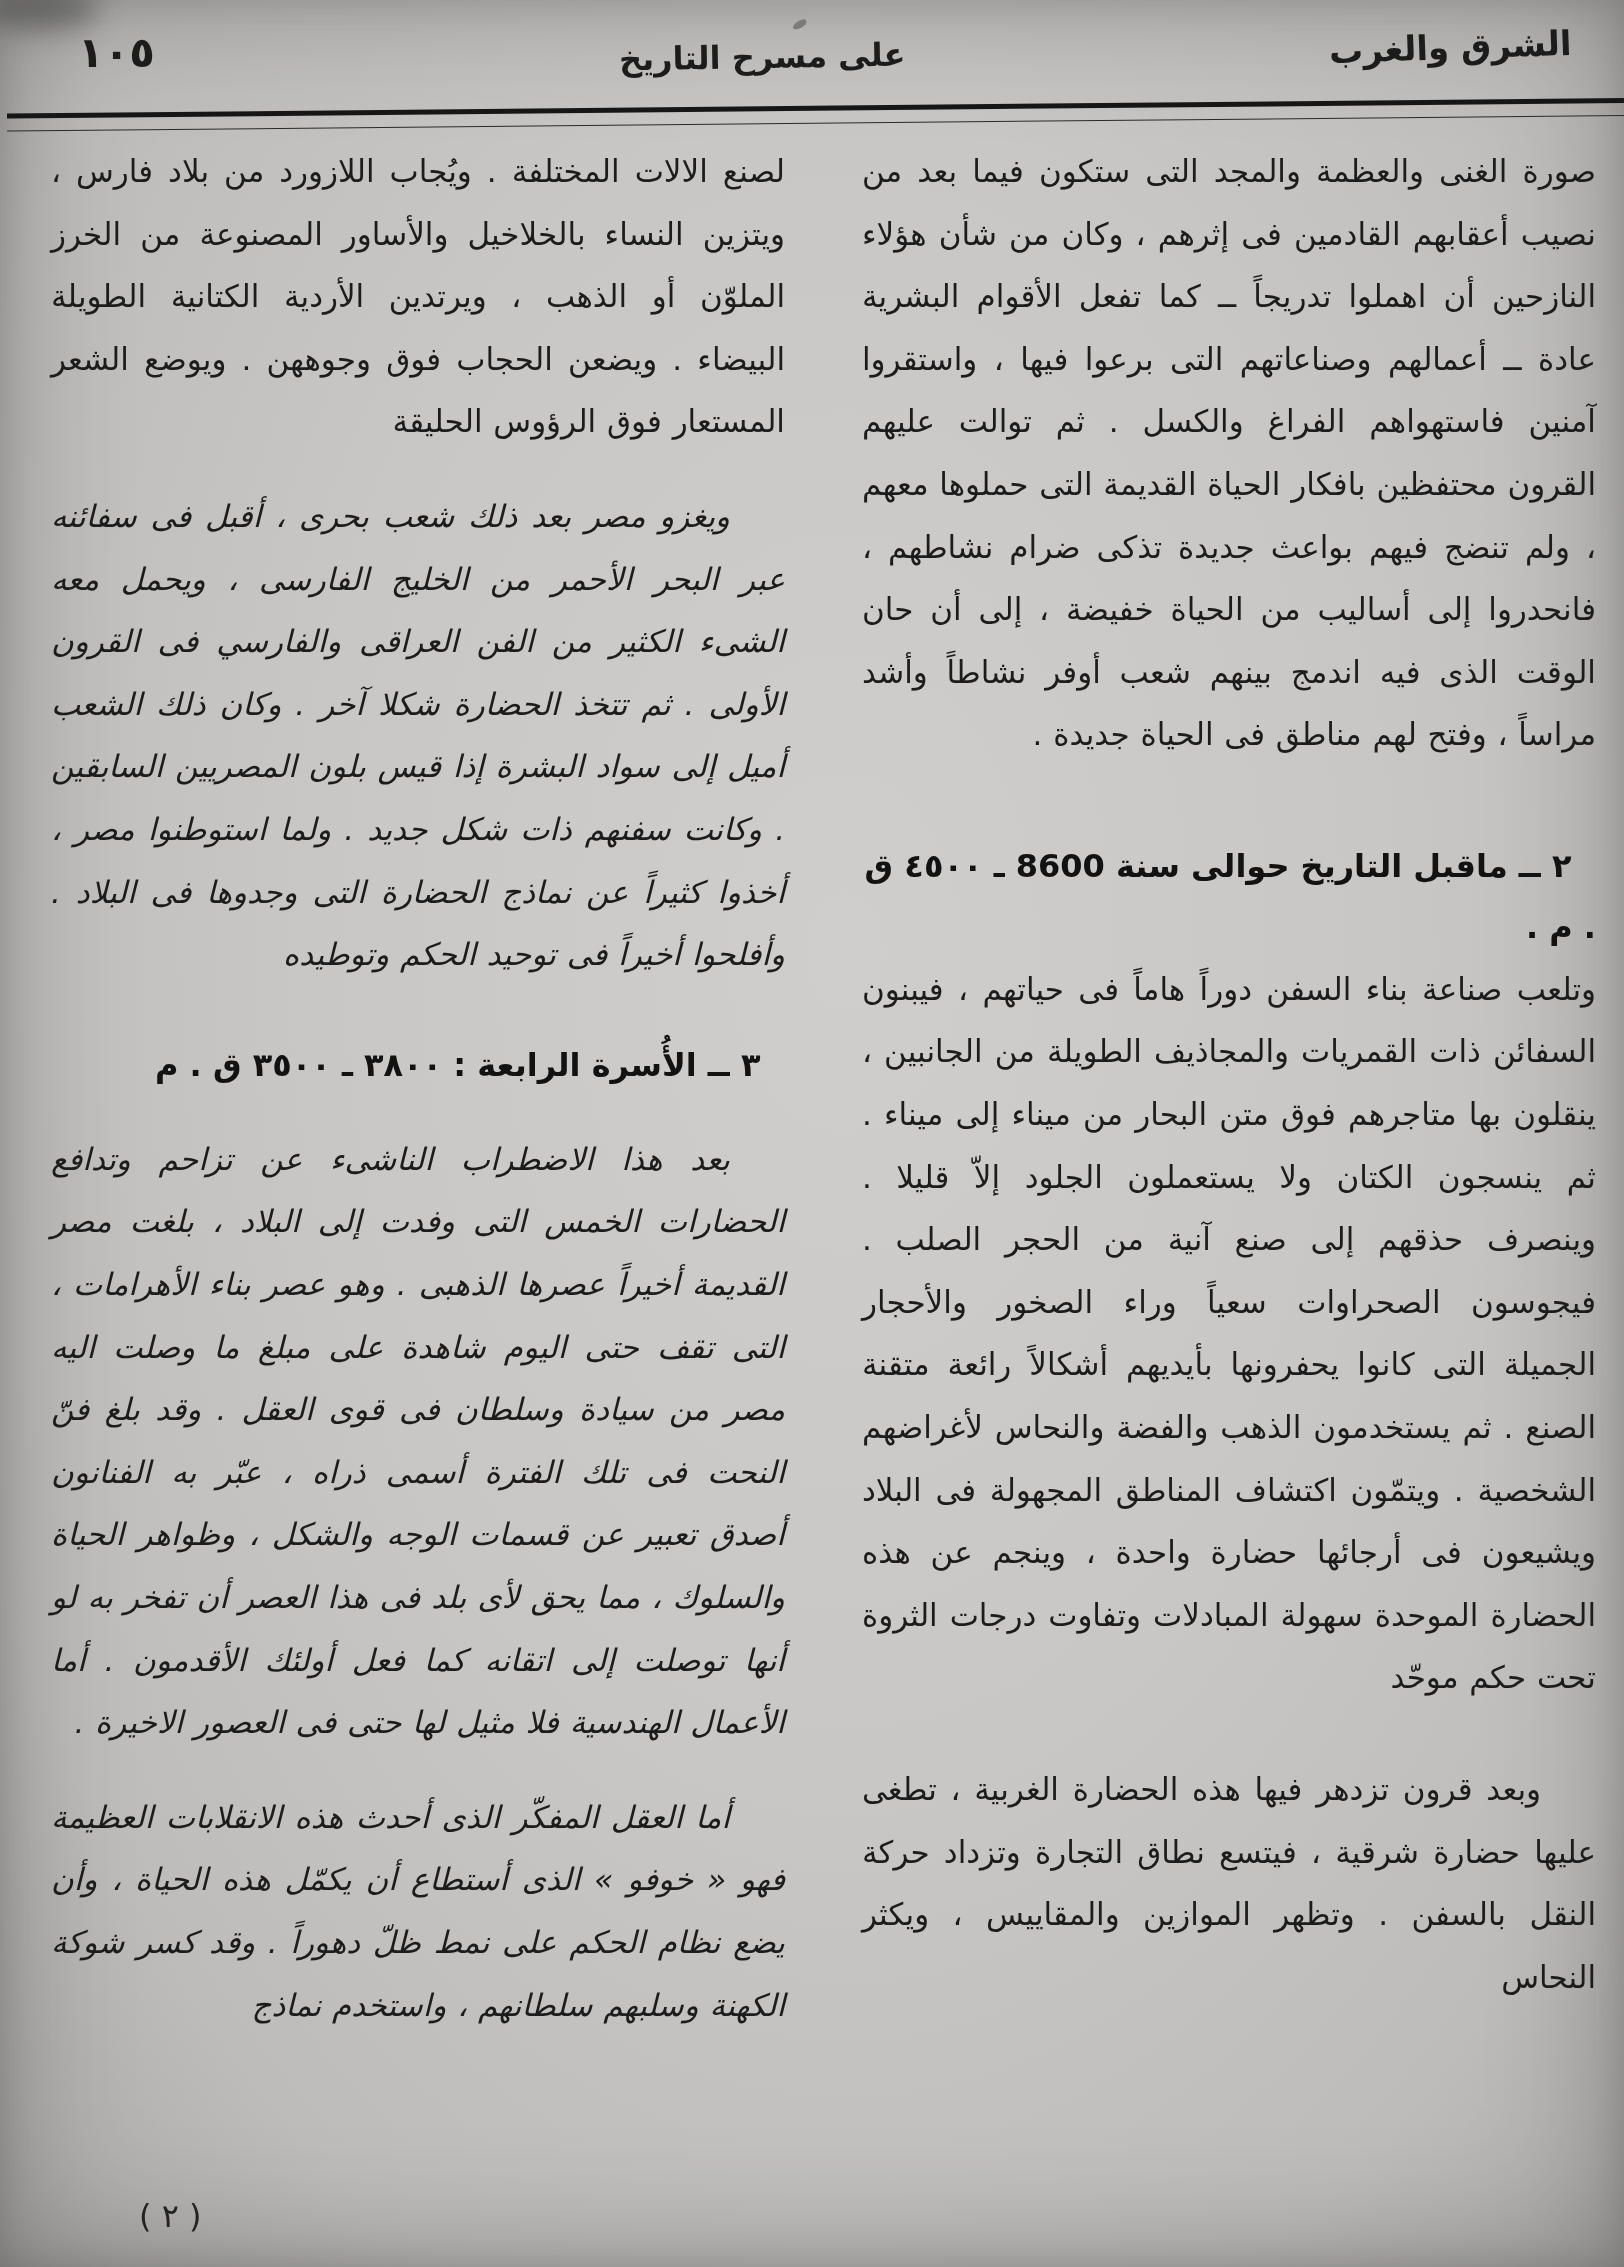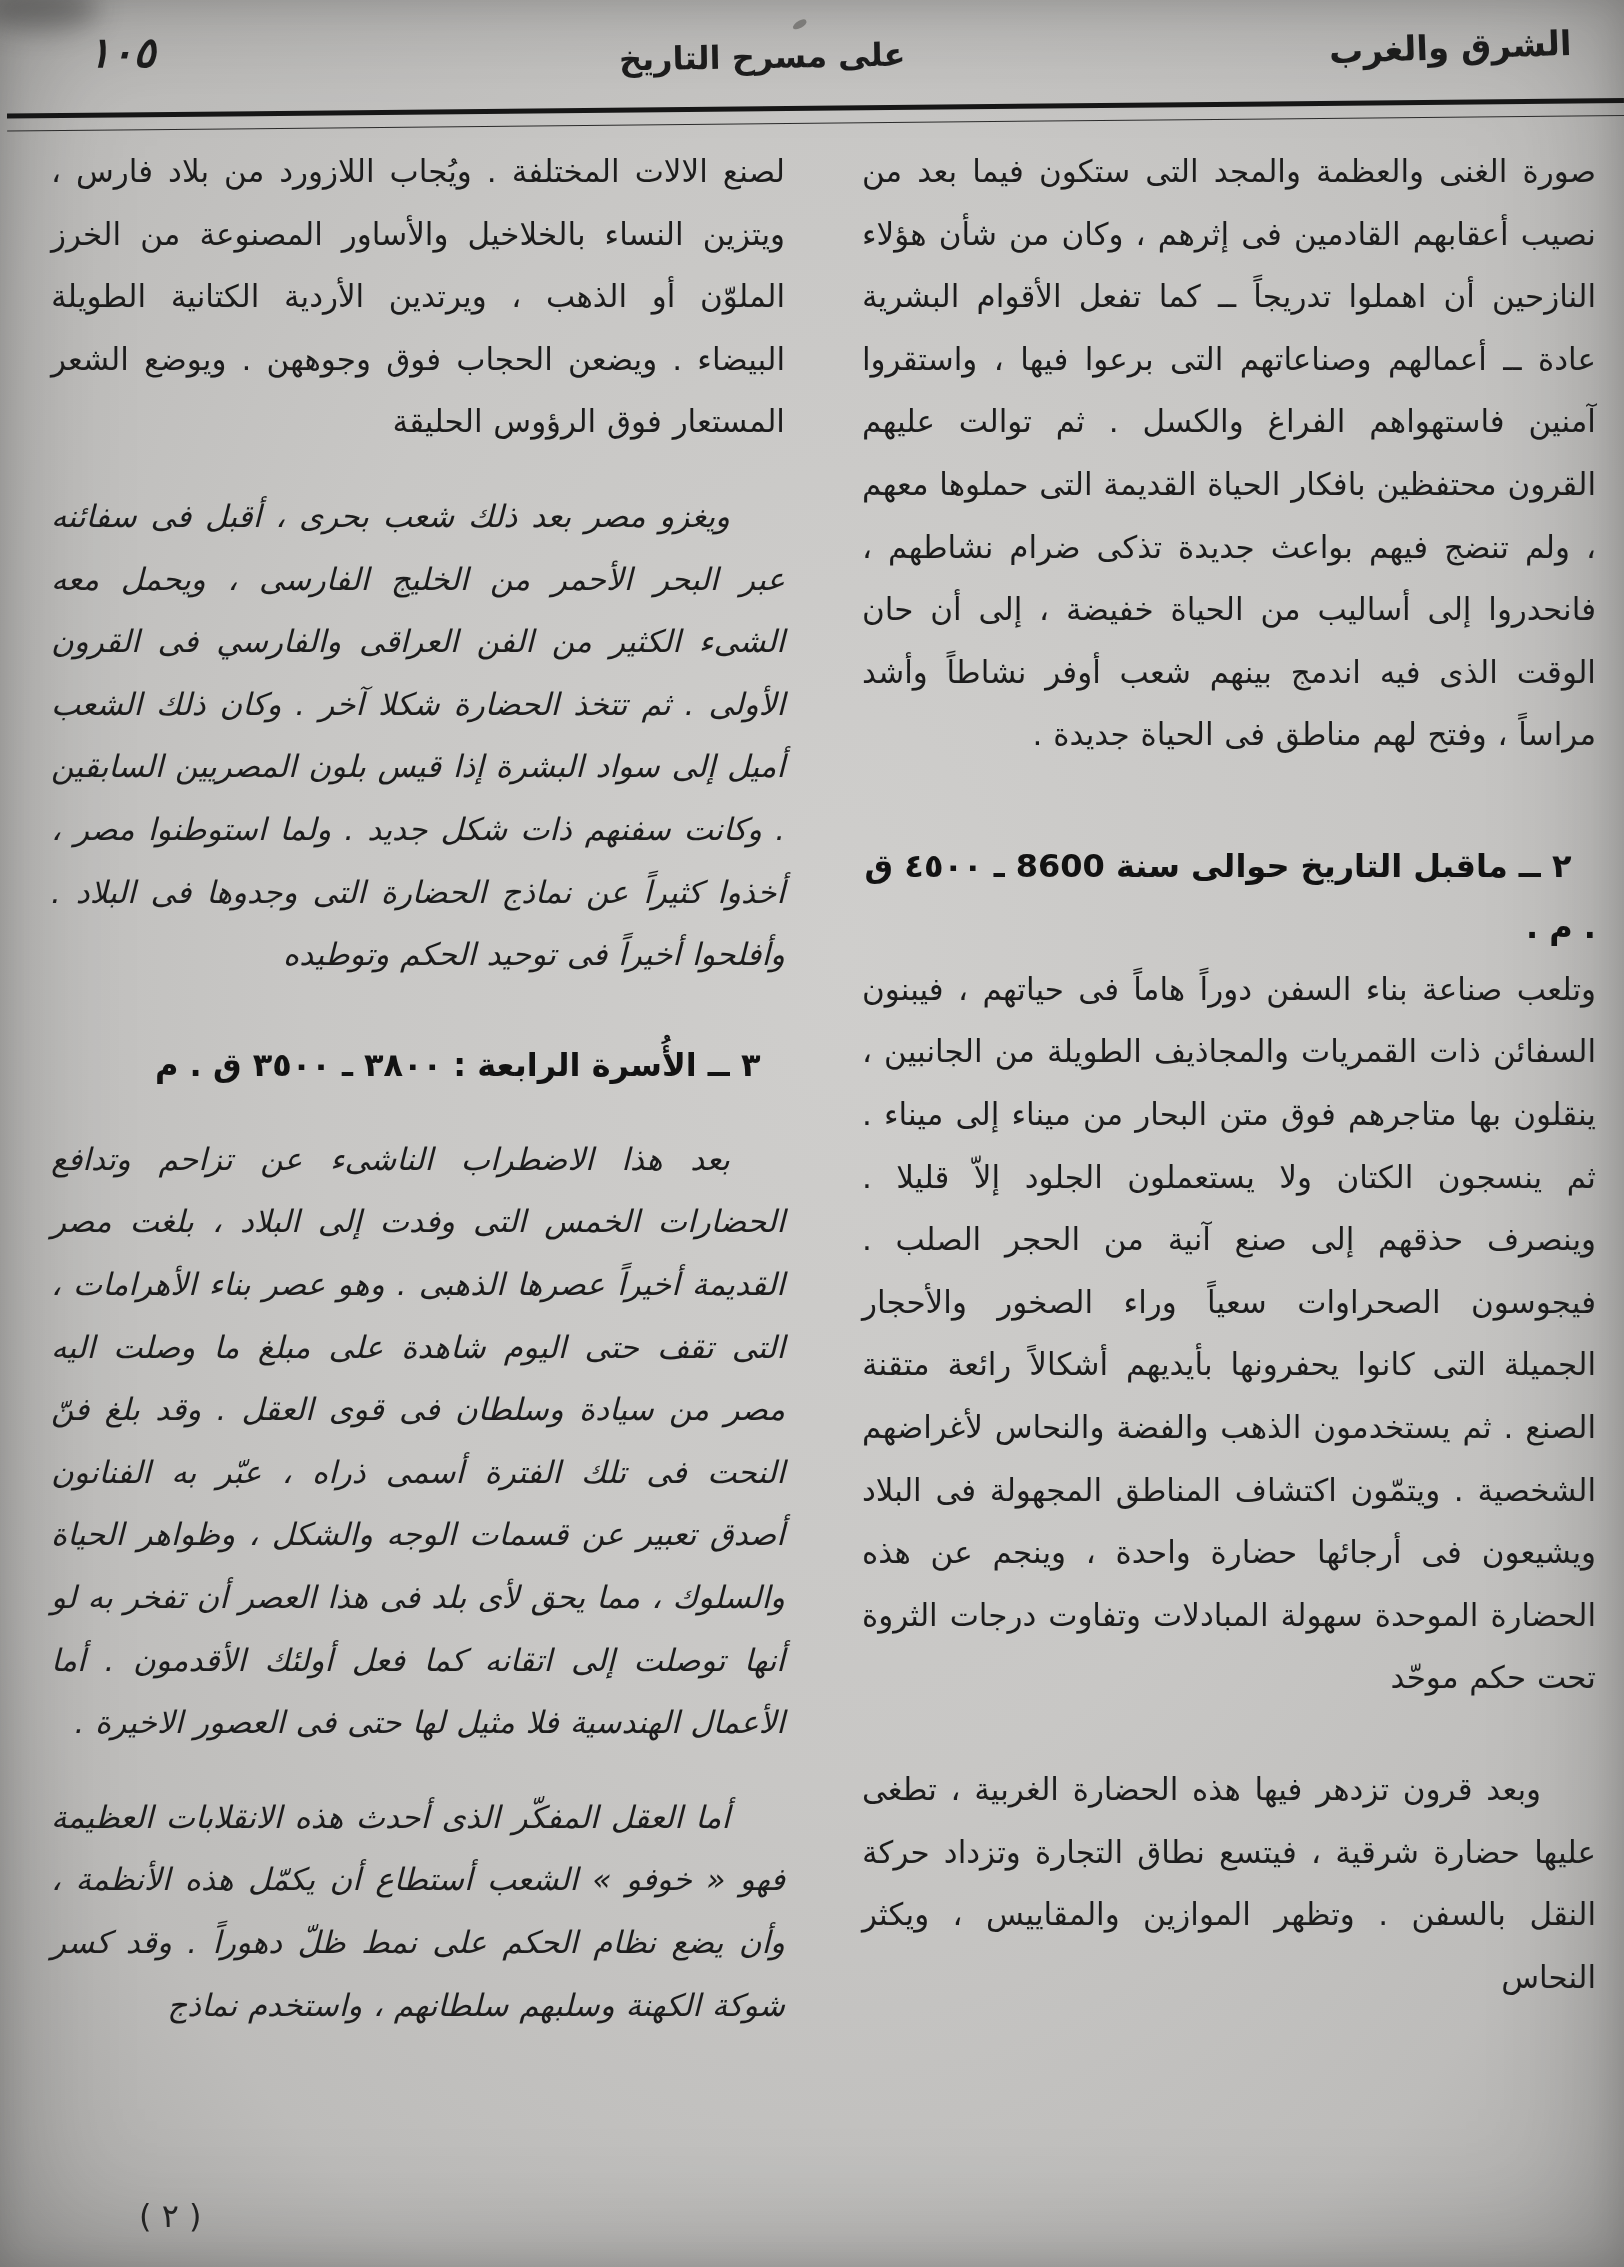--- a/index.html
+++ b/index.html
@@ -10,21 +10,21 @@
     background:radial-gradient(ellipse at 52% 42%, #cfcecc 0%, #c8c7c5 45%, #bdbcba 78%, #a8a7a5 100%);
     box-shadow:inset 0 0 132px rgba(0,0,0,0.28), inset 0 0 34px rgba(0,0,0,0.12);
     overflow:hidden;
     font-family:"DejaVu Sans", sans-serif;
     color:#1c1c1c;
     direction:rtl;
   }
   
   .hdr-right{position:absolute;top:26.5px;right:53px;font-size:34px;font-weight:700;transform:rotate(-2deg);}
   .hdr-center{position:absolute;top:38px;left:620px;font-size:32px;font-weight:700;transform:rotate(-1deg);}
-  .hdr-pageno{position:absolute;top:28px;left:89px;font-size:42px;font-weight:700;letter-spacing:3.8px;font-style:italic;}
+  .hdr-pageno{position:absolute;top:28px;left:79px;font-size:42px;font-weight:700;letter-spacing:3.8px;}
   .hdr-rule{
     position:absolute;top:98px;left:7.6px;right:0;
     height:12.3px;
     border-top:5.7px solid #161616;
     border-bottom:1.9px solid #2a2a2a;
     transform:rotate(-0.55deg);
     transform-origin:right center;
   }
   .artifact{
     position:absolute;top:21px;left:793px;width:15px;height:6.6px;
@@ -81,21 +81,21 @@
       <h2 class="heading mt-lg">٢ ــ ماقبل التاريخ حوالى سنة 8600 ـ ٤٥٠٠ ق . م .</h2>
       <p class="para">وتلعب صناعة بناء السفن دوراً هاماً فى حياتهم ، فيبنون السفائن ذات القمريات والمجاذيف الطويلة من الجانبين ، ينقلون بها متاجرهم فوق متن البحار من ميناء إلى ميناء . ثم ينسجون الكتان ولا يستعملون الجلود إلاّ قليلا . وينصرف حذقهم إلى صنع آنية من الحجر الصلب . فيجوسون الصحراوات سعياً وراء الصخور والأحجار الجميلة التى كانوا يحفرونها بأيديهم أشكالاً رائعة متقنة الصنع . ثم يستخدمون الذهب والفضة والنحاس لأغراضهم الشخصية . ويتمّون اكتشاف المناطق المجهولة فى البلاد ويشيعون فى أرجائها حضارة واحدة ، وينجم عن هذه الحضارة الموحدة سهولة المبادلات وتفاوت درجات الثروة تحت حكم موحّد</p>
       <p class="para indent mt-md">وبعد قرون تزدهر فيها هذه الحضارة الغربية ، تطغى عليها حضارة شرقية ، فيتسع نطاق التجارة وتزداد حركة النقل بالسفن . وتظهر الموازين والمقاييس ، ويكثر النحاس</p>
     </div>
 
     <div class="col">
       <p class="para">لصنع الالات المختلفة . ويُجاب اللازورد من بلاد فارس ، ويتزين النساء بالخلاخيل والأساور المصنوعة من الخرز الملوّن أو الذهب ، ويرتدين الأردية الكتانية الطويلة البيضاء . ويضعن الحجاب فوق وجوههن . ويوضع الشعر المستعار فوق الرؤوس الحليقة</p>
       <p class="para indent mt-sm">ويغزو مصر بعد ذلك شعب بحرى ، أقبل فى سفائنه عبر البحر الأحمر من الخليج الفارسى ، ويحمل معه الشىء الكثير من الفن العراقى والفارسي فى القرون الأولى . ثم تتخذ الحضارة شكلا آخر . وكان ذلك الشعب أميل إلى سواد البشرة إذا قيس بلون المصريين السابقين . وكانت سفنهم ذات شكل جديد . ولما استوطنوا مصر ، أخذوا كثيراً عن نماذج الحضارة التى وجدوها فى البلاد . وأفلحوا أخيراً فى توحيد الحكم وتوطيده</p>
       <h2 class="heading mt-md">٣ ــ الأُسرة الرابعة : ٣٨٠٠ ـ ٣٥٠٠ ق . م</h2>
       <p class="para indent mt-sm">بعد هذا الاضطراب الناشىء عن تزاحم وتدافع الحضارات الخمس التى وفدت إلى البلاد ، بلغت مصر القديمة أخيراً عصرها الذهبى . وهو عصر بناء الأهرامات ، التى تقف حتى اليوم شاهدة على مبلغ ما وصلت اليه مصر من سيادة وسلطان فى قوى العقل . وقد بلغ فنّ النحت فى تلك الفترة أسمى ذراه ، عبّر به الفنانون أصدق تعبير عن قسمات الوجه والشكل ، وظواهر الحياة والسلوك ، مما يحق لأى بلد فى هذا العصر أن تفخر به لو أنها توصلت إلى اتقانه كما فعل أولئك الأقدمون . أما الأعمال الهندسية فلا مثيل لها حتى فى العصور الاخيرة .</p>
-      <p class="para indent mt-sm">أما العقل المفكّر الذى أحدث هذه الانقلابات العظيمة فهو « خوفو » الشعب أستطاع أن يكمّل هذه الأنظمة ، وأن يضع نظام الحكم على نمط ظلّ دهوراً . وقد كسر شوكة الكهنة وسلبهم سلطانهم ، واستخدم نماذج</p>
+      <p class="para indent mt-sm">أما العقل المفكّر الذى أحدث هذه الانقلابات العظيمة فهو « خوفو » الذى أستطاع أن يكمّل هذه الحياة ، وأن يضع نظام الحكم على نمط ظلّ دهوراً . وقد كسر شوكة الكهنة وسلبهم سلطانهم ، واستخدم نماذج</p>
     </div>
 
   </div>
 
   <div class="footer-sig">( ٢ )</div>
 
 </div>
 
 
 </body></html>

